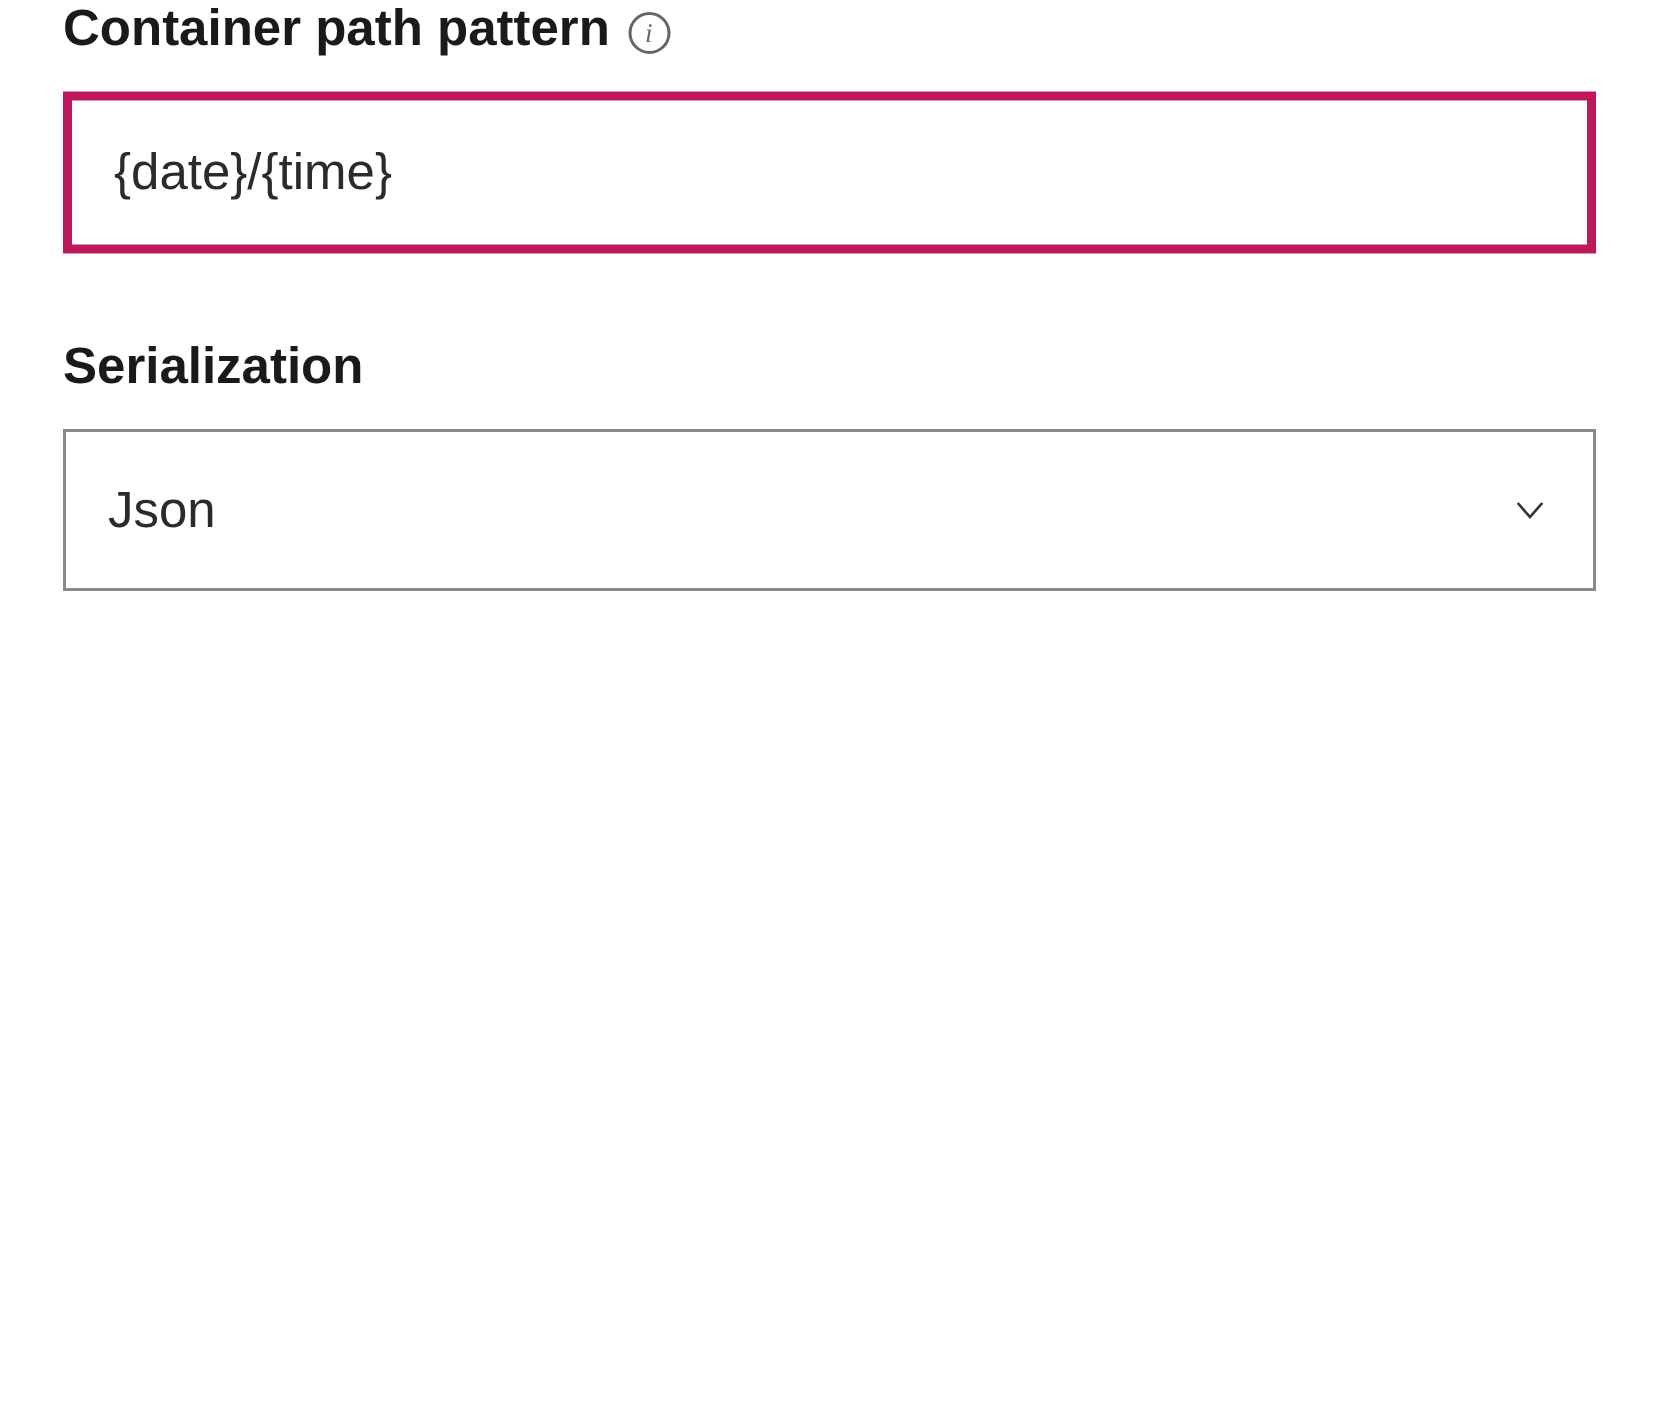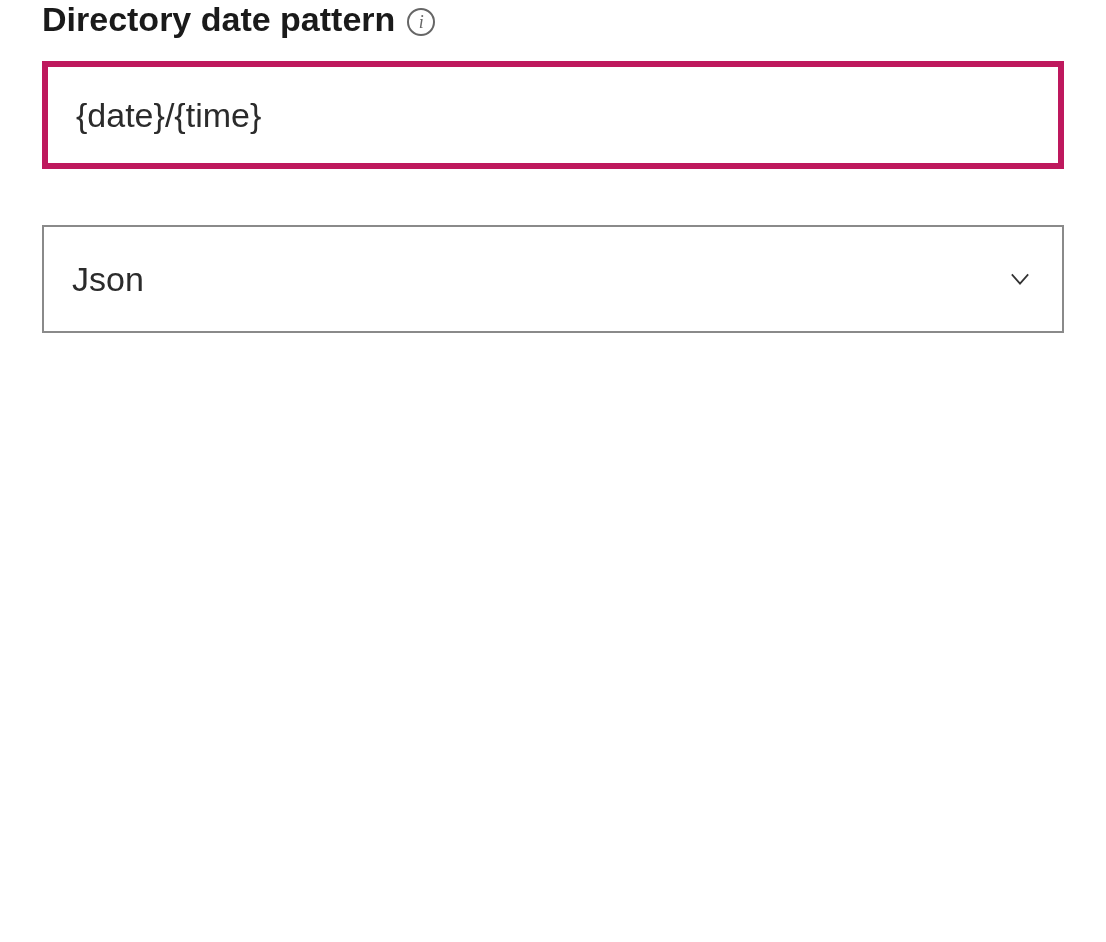--- a/index.html
+++ b/index.html
@@ -97,27 +97,30 @@
     }
   </style>
 </head>
 <body>
 
 <div class="form-container">
 
 
   <div class="field-group">
     <div class="field-label">
-      <span>Directory date pattern</span>
+      <span>Container path pattern</span>
       <span class="info-icon">i</span>
     </div>
     <input type="text" class="text-input focused" value="{date}/{time}" style="">
   </div>
 
   <div class="field-group">
+    <div class="field-label">
+      <span>Serialization</span>
+    </div>
     <div class="select-wrapper">
       <input type="text" class="select-input" readonly="" value="Json" style="">
       <span class="chevron">
         <svg viewBox="0 0 24 24" fill="none" stroke="#333" stroke-width="1.5">
           <polyline points="5 8 12 16 19 8"></polyline>
         </svg>
       </span>
     </div>
   </div>
 

